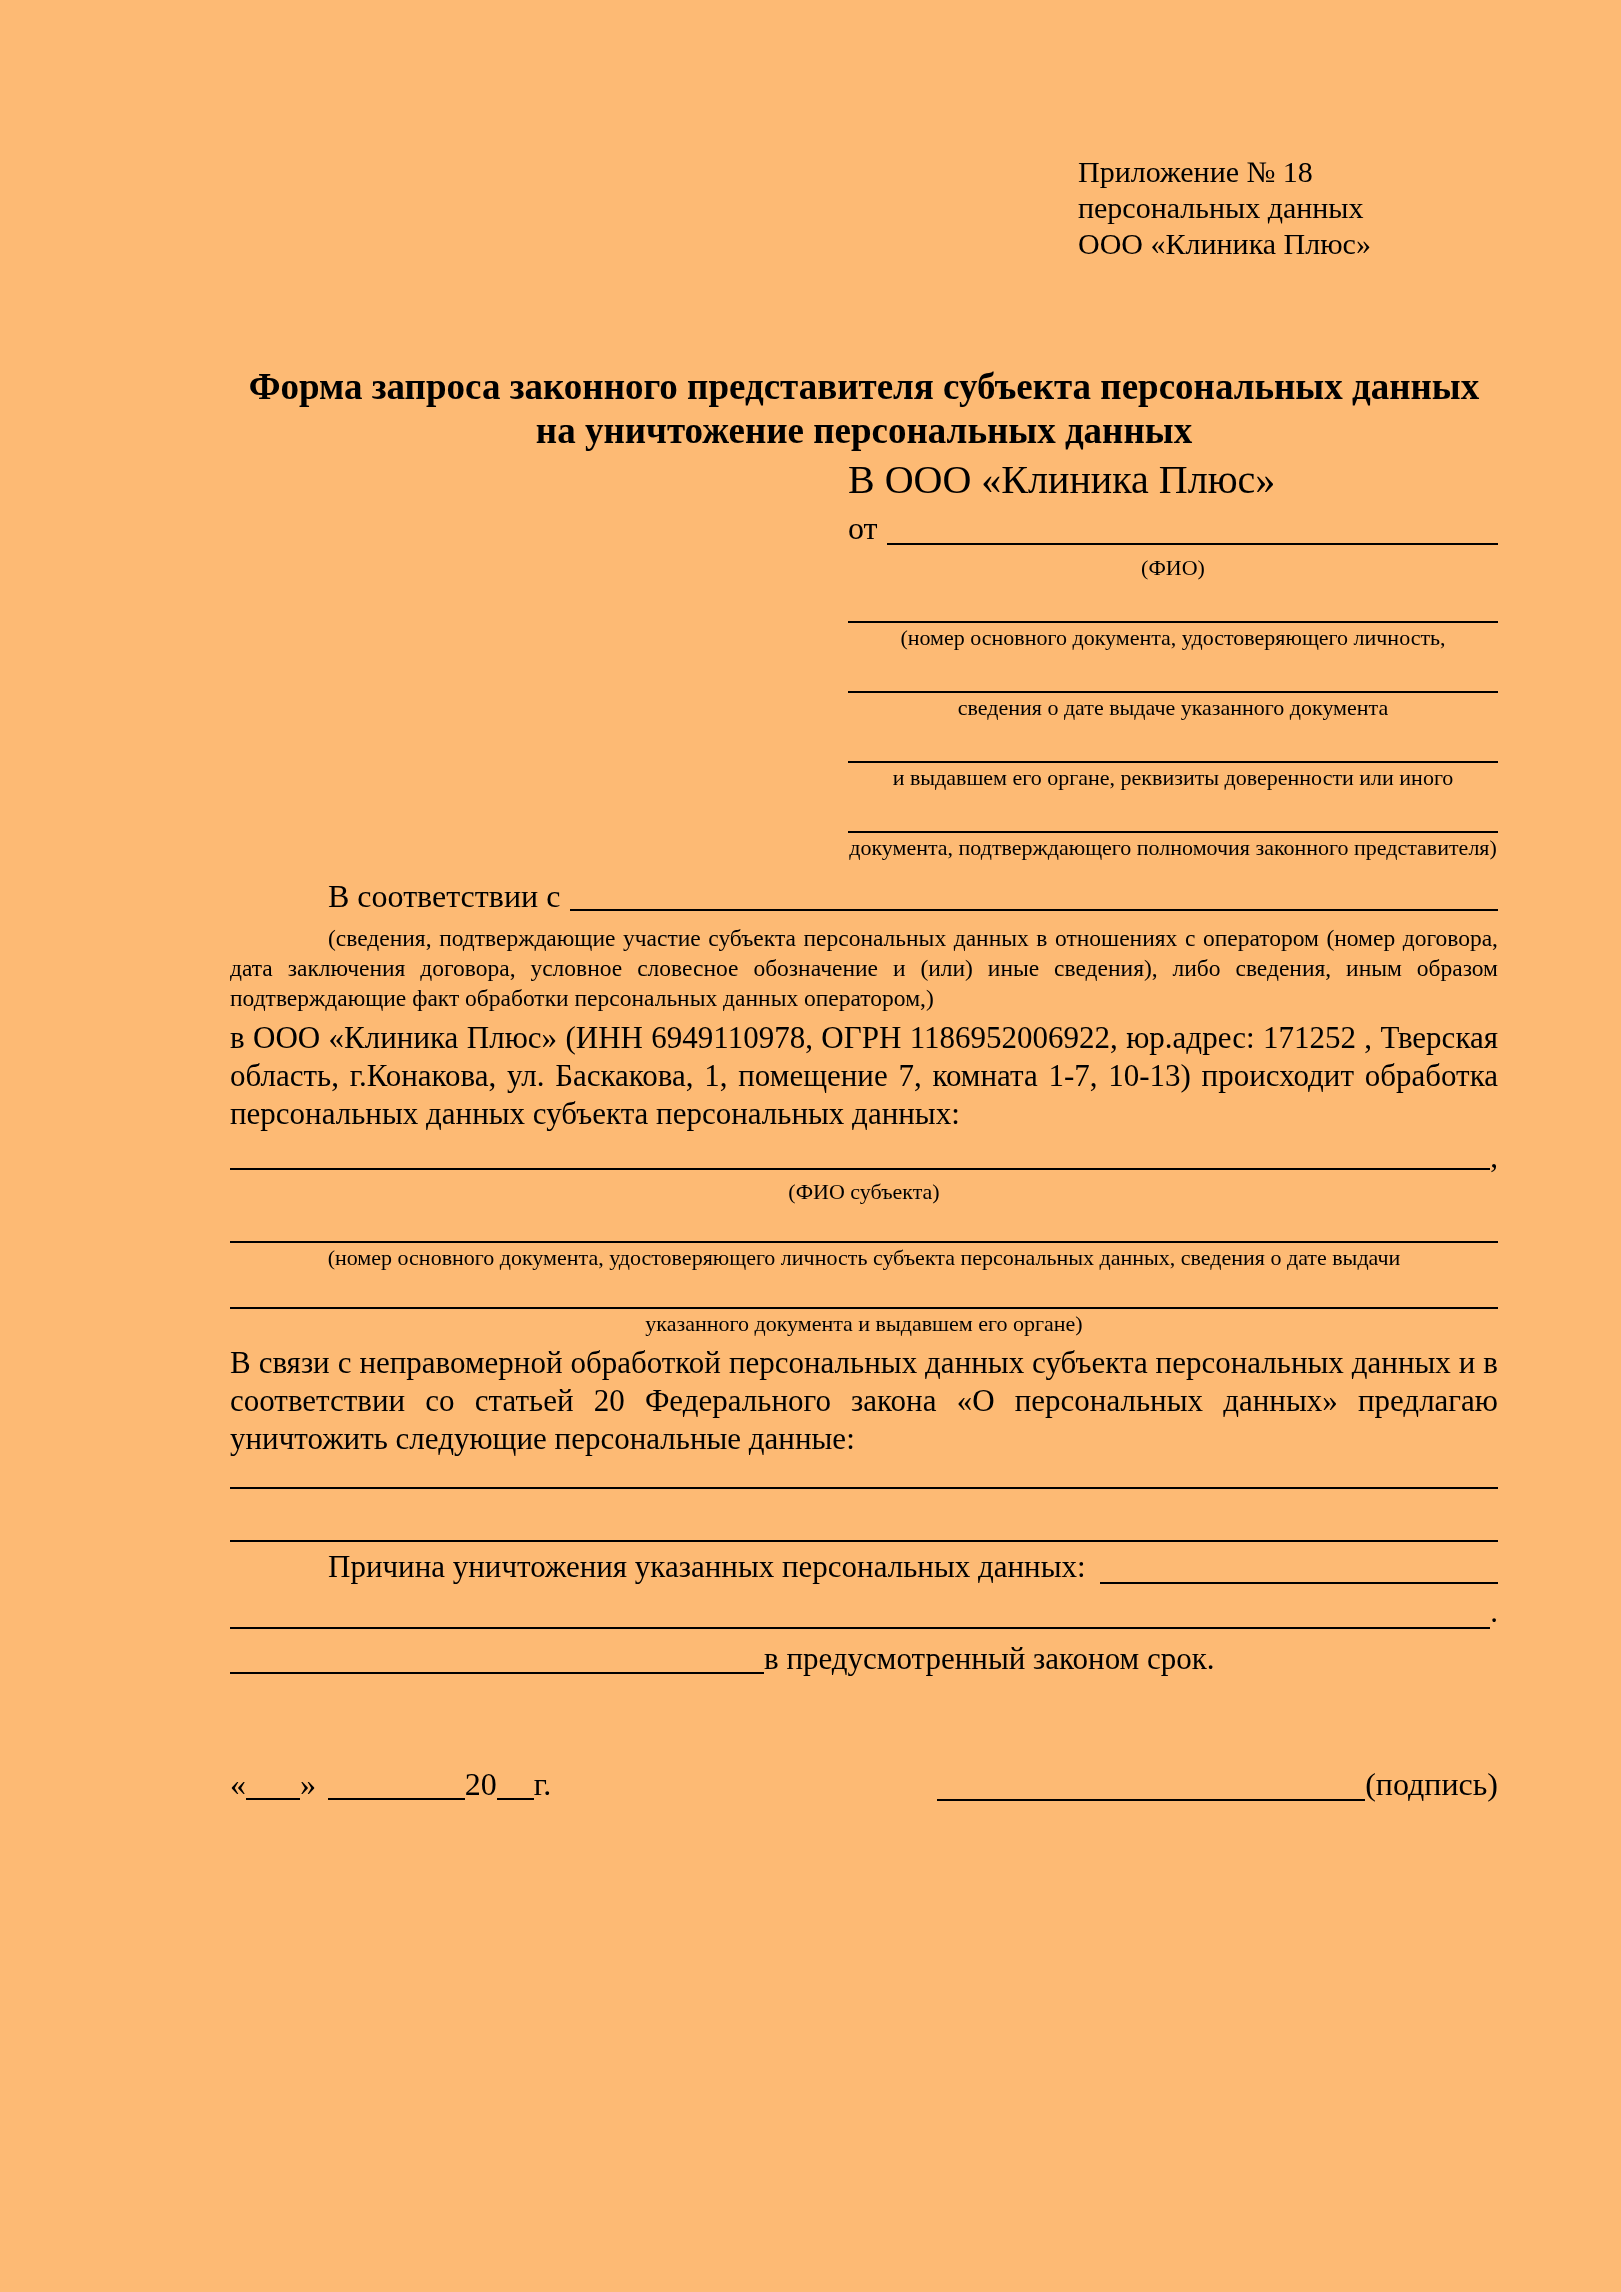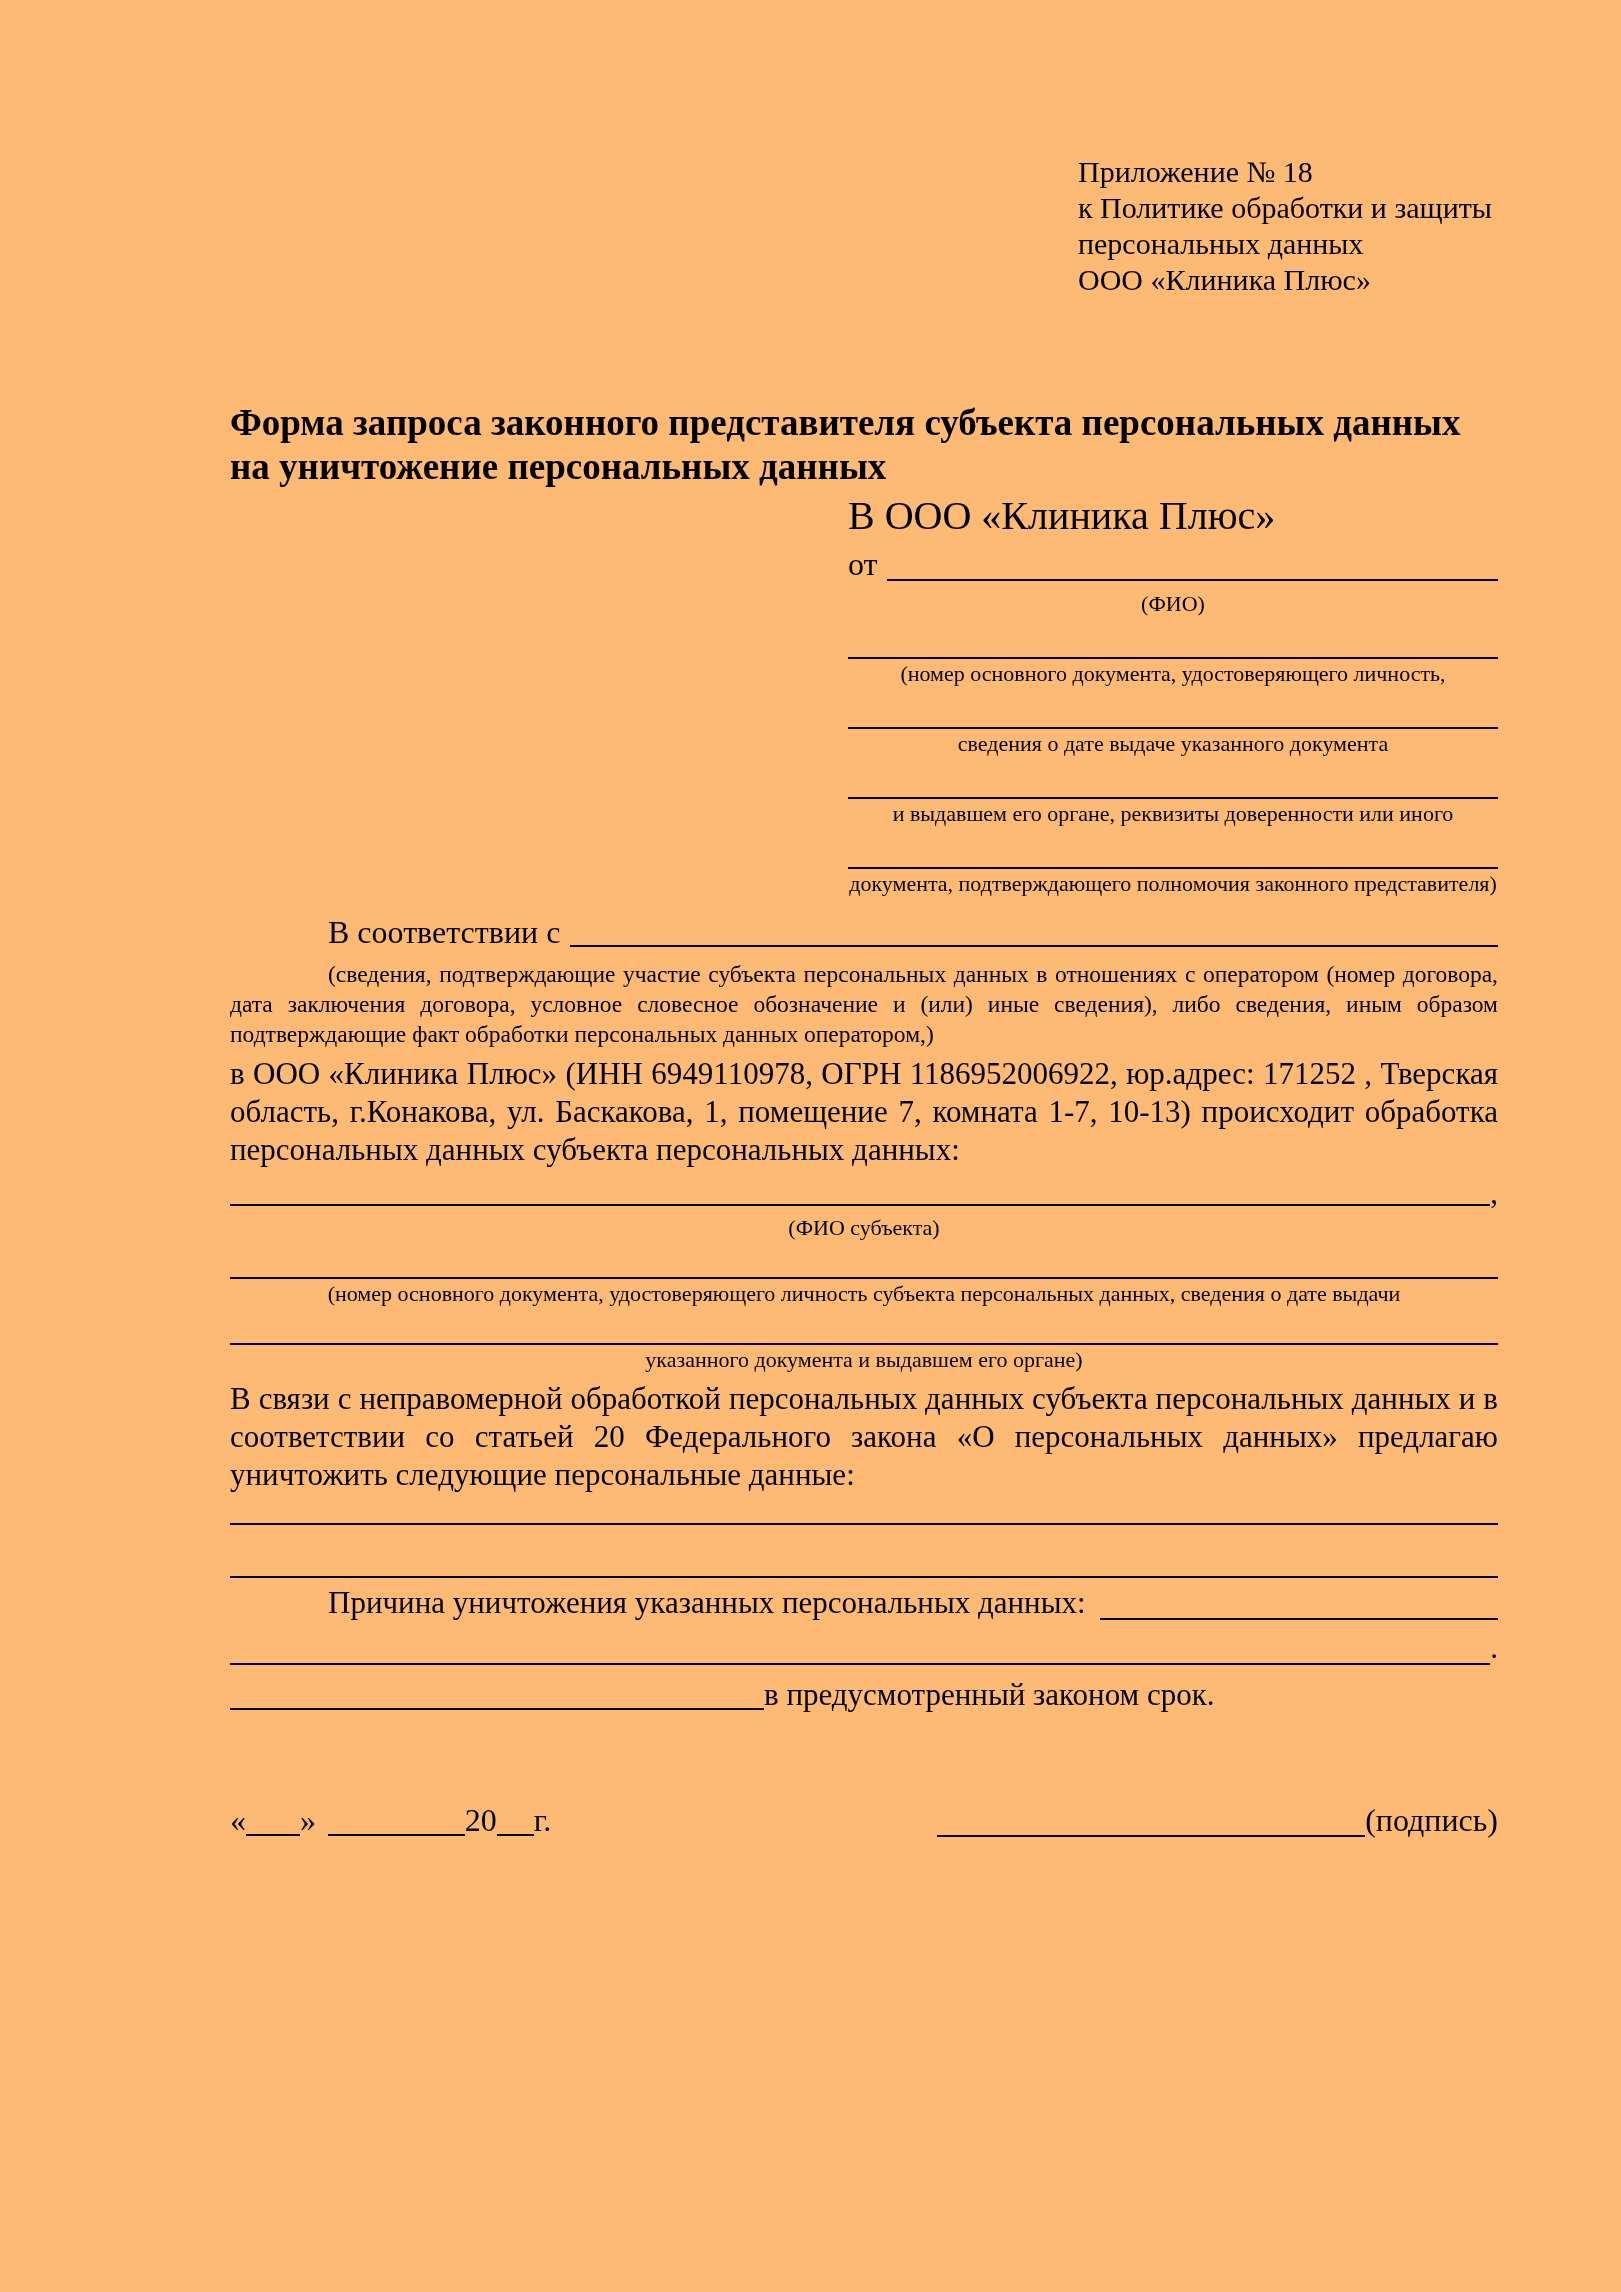--- a/index.html
+++ b/index.html
@@ -9,21 +9,21 @@
     background:#fdba74;
     color:#000000;
     font-family:"Liberation Serif","DejaVu Serif",serif;
     box-sizing:border-box;
     padding:154px 123px 0 230px;
     overflow:hidden;
   }
   
   .appendix { margin-left:848px; font-size:30px; line-height:36px; }
   
-  .title { margin-top:103px; font-weight:bold; font-size:37px; line-height:44px; }
+  .title { margin-top:103px; text-align:center; font-weight:bold; font-size:37px; line-height:44px; }
   
   .addr { margin-left:618px; margin-top:2px; }
   .addr-to { font-size:40px; line-height:49px; }
   .row { display:flex; }
   .fill { flex:1 1 auto; border-bottom:2.9px solid #000; margin-bottom:7.8px; }
   .addr-from { height:49px; font-size:32px; }
   .addr-from .lbl { line-height:49px; margin-right:9.8px; }
   .cap { font-size:22px; line-height:29px; text-align:center; white-space:nowrap; }
   .addr-line { height:39px; border-bottom:2.9px solid #000; }
   
@@ -52,21 +52,20 @@
   .sgrp { display:flex; width:561px; }
   .sgrp .txt { line-height:47px; }
 </style>
 </head>
 <body>
 
 <div class="page">
 
   <div class="appendix">
     <div>Приложение № 18</div>
-    <div>к Политике обработки и защиты</div>
     <div>персональных данных</div>
     <div>ООО «Клиника Плюс»</div>
   </div>
 
   <div class="title">
     <div>Форма запроса законного представителя субъекта персональных данных</div>
     <div>на уничтожение персональных данных</div>
   </div>
 
   <div class="addr">

